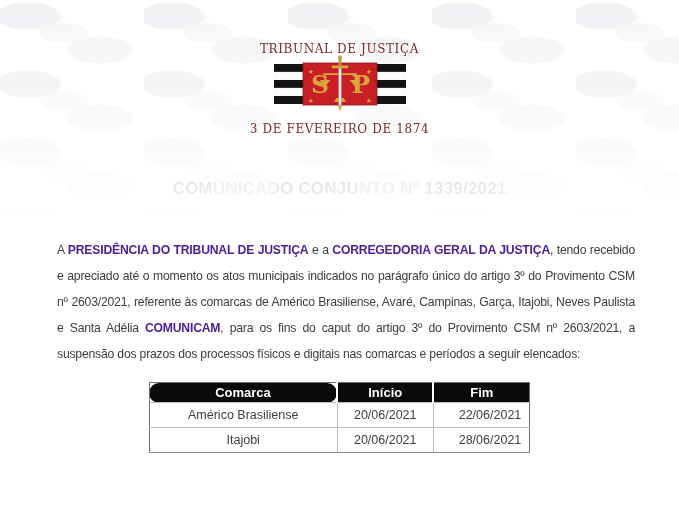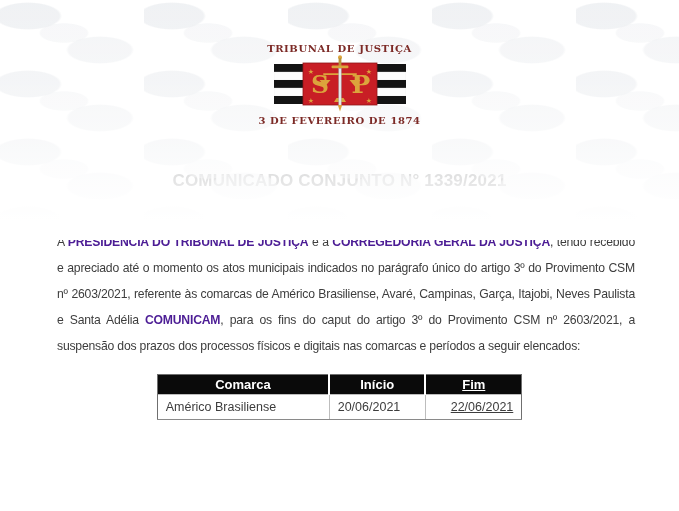--- a/index.html
+++ b/index.html
@@ -24,28 +24,28 @@
   .bg-texture::after {
     content: ""; position: absolute; inset: 0;
     background: linear-gradient(180deg, rgba(255,255,255,0.25) 0%, rgba(255,255,255,0.5) 40%, #ffffff 92%);
   }
   .page { position: relative; width: 679px; height: 511px; }
 
   
   .emblem { position: relative; padding-top: 44px; text-align: center; }
   .emblem-top, .emblem-bottom {
     font-family: "DejaVu Serif", serif;
-    font-weight: bold;
-    font-size: 10px;
+    font-weight: normal;
+    font-size: 12px;
     color: var(--emblem-maroon, #7c2a26);
     letter-spacing: 0.6px;
     line-height: 10px;
   }
   .flag-svg { display: block; margin: 1px auto 0; width: 132px; height: 57px; }
-  .emblem-bottom { margin-top: 4px; position: relative; }
+  .emblem-bottom { margin-top: 12px; position: relative; }
 
   
   .title {
     margin: 45px 0 0 0;
     text-align: center;
     font-size: 17px;
     font-weight: bold;
     color: var(--title-gray, #565759);
     letter-spacing: 0.2px;
     line-height: 20px;
@@ -74,28 +74,28 @@
     background: var(--header-bg, #0a0a0a);
     color: var(--header-text, #ffffff);
     font-weight: bold;
     font-size: 13px;
     height: 20px;
     padding: 1px 8px;
     border-right: 2px solid #ffffff;
   }
   .schedule th:last-child { border-right: none; }
   .schedule td {
-    text-align: left;
+    text-align: center;
     height: 25px;
     padding: 0 8px;
     border: 1px solid #bdbdbd;
   }
-  .schedule th:nth-child(1), .schedule td:nth-child(1) { width: 172px; }
+  .schedule th:nth-child(1), .schedule td:nth-child(1) { width: 188px; border-radius: 10px; }
   .schedule th:nth-child(2), .schedule td:nth-child(2) { width: 96px; }
-  .schedule th:nth-child(3), .schedule td:nth-child(3) { width: 92px; text-decoration: underline; }
+  .schedule th:nth-child(3), .schedule td:nth-child(3) { width: 92px; }
   .schedule tr td:first-child { border-left: 1px solid #6f6f6f; }
   .schedule tr td:last-child { border-right: 1px solid #6f6f6f; padding-left: 25px; }
   .schedule tbody tr:last-child td { border-bottom: 1px solid #8a8a8a; }
 </style>
 </head>
 <body>
 
 <div class="page">
   <div class="bg-texture"></div>
 
@@ -156,15 +156,20 @@
           <th>Início</th>
           <th>Fim</th>
         </tr>
     </thead>
     <tbody id="tbody">
         <tr>
           <td>Américo Brasiliense</td>
           <td>20/06/2021</td>
           <td>22/06/2021</td>
         </tr>
+        <tr>
+          <td>Itajobi</td>
+          <td>20/06/2021</td>
+          <td>28/06/2021</td>
+        </tr>
       </tbody>
   </table>
 </div>
 
 </body></html>

